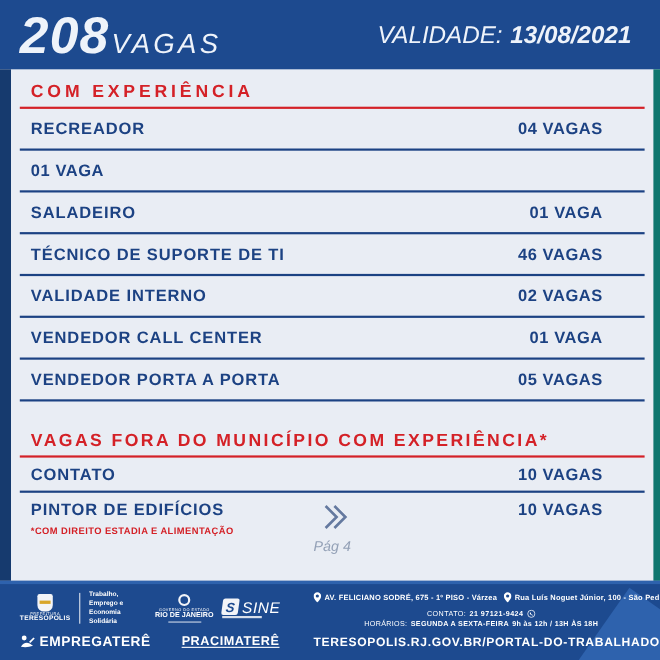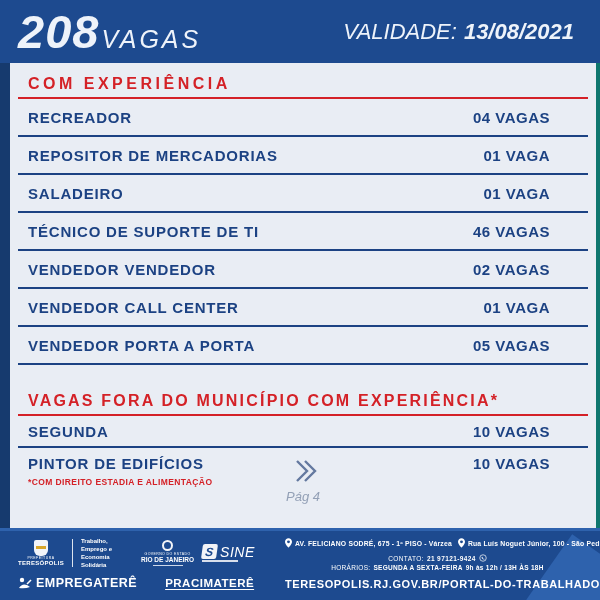--- a/index.html
+++ b/index.html
@@ -17,21 +17,21 @@
   }
   .count-group { display:flex; align-items:baseline; }
   .count { font-size:47px; font-weight:900; font-style:italic; letter-spacing:1px; line-height:1; }
   .count-label { font-size:25px; font-weight:300; font-style:italic; letter-spacing:3px; margin-left:2px; }
   .validity { font-size:22px; font-style:italic; display:flex; align-items:baseline; gap:7px; }
   .validity b { font-weight:800; }
 
   
   .content {
     flex:1 1 auto;
-    border-left:10px solid #163a6e; border-right:4px solid #0f766e;
+    border-left:10px solid #163a6e; border-right:6px solid #0f766e;
     padding:9px 8px 0 8px; position:relative;
   }
   .section-title {
     color:#d42127; font-size:16px; font-weight:800; letter-spacing:3.5px;
     padding:3px 0 4px 10px; border-bottom:2.5px solid #d42127;
   }
   .section-title.wide { letter-spacing:2.2px; margin-top:24px; }
   .vrow {
     display:flex; justify-content:space-between; 
     border-bottom:2px solid #1c4283; padding:10px 38px 9px 10px;
@@ -117,48 +117,47 @@
 
   <main class="content">
 
     <h2 class="section-title">COM EXPERIÊNCIA</h2>
 
     <div class="vrow">
       <span class="job">RECREADOR</span>
       <span class="vcount">04 VAGAS</span>
     </div>
     <div class="vrow">
-      <span class="job">REPOSITOR DE MERCADORIAS</span>
       <span class="vcount">01 VAGA</span>
     </div>
     <div class="vrow">
       <span class="job">SALADEIRO</span>
       <span class="vcount">01 VAGA</span>
     </div>
     <div class="vrow">
       <span class="job">TÉCNICO DE SUPORTE DE TI</span>
       <span class="vcount">46 VAGAS</span>
     </div>
     <div class="vrow">
-      <span class="job">VENDEDOR VENDEDOR</span>
+      <span class="job">VALIDADE INTERNO</span>
       <span class="vcount">02 VAGAS</span>
     </div>
     <div class="vrow">
       <span class="job">VENDEDOR CALL CENTER</span>
       <span class="vcount">01 VAGA</span>
     </div>
     <div class="vrow">
       <span class="job">VENDEDOR PORTA A PORTA</span>
       <span class="vcount">05 VAGAS</span>
     </div>
 
     <h2 class="section-title wide">VAGAS FORA DO MUNICÍPIO COM EXPERIÊNCIA*</h2>
 
     <div class="vrow tight">
-      <span class="job">SEGUNDA</span>
+      <span class="job">CONTATO</span>
       <span class="vcount">10 VAGAS</span>
     </div>
     <div class="vrow tight noline">
       <span class="job">PINTOR DE EDIFÍCIOS</span>
       <span class="vcount">10 VAGAS</span>
     </div>
     <p class="footnote">*COM DIREITO ESTADIA E ALIMENTAÇÃO</p>
 
     <div class="pagination">
       <span class="next-icon">

